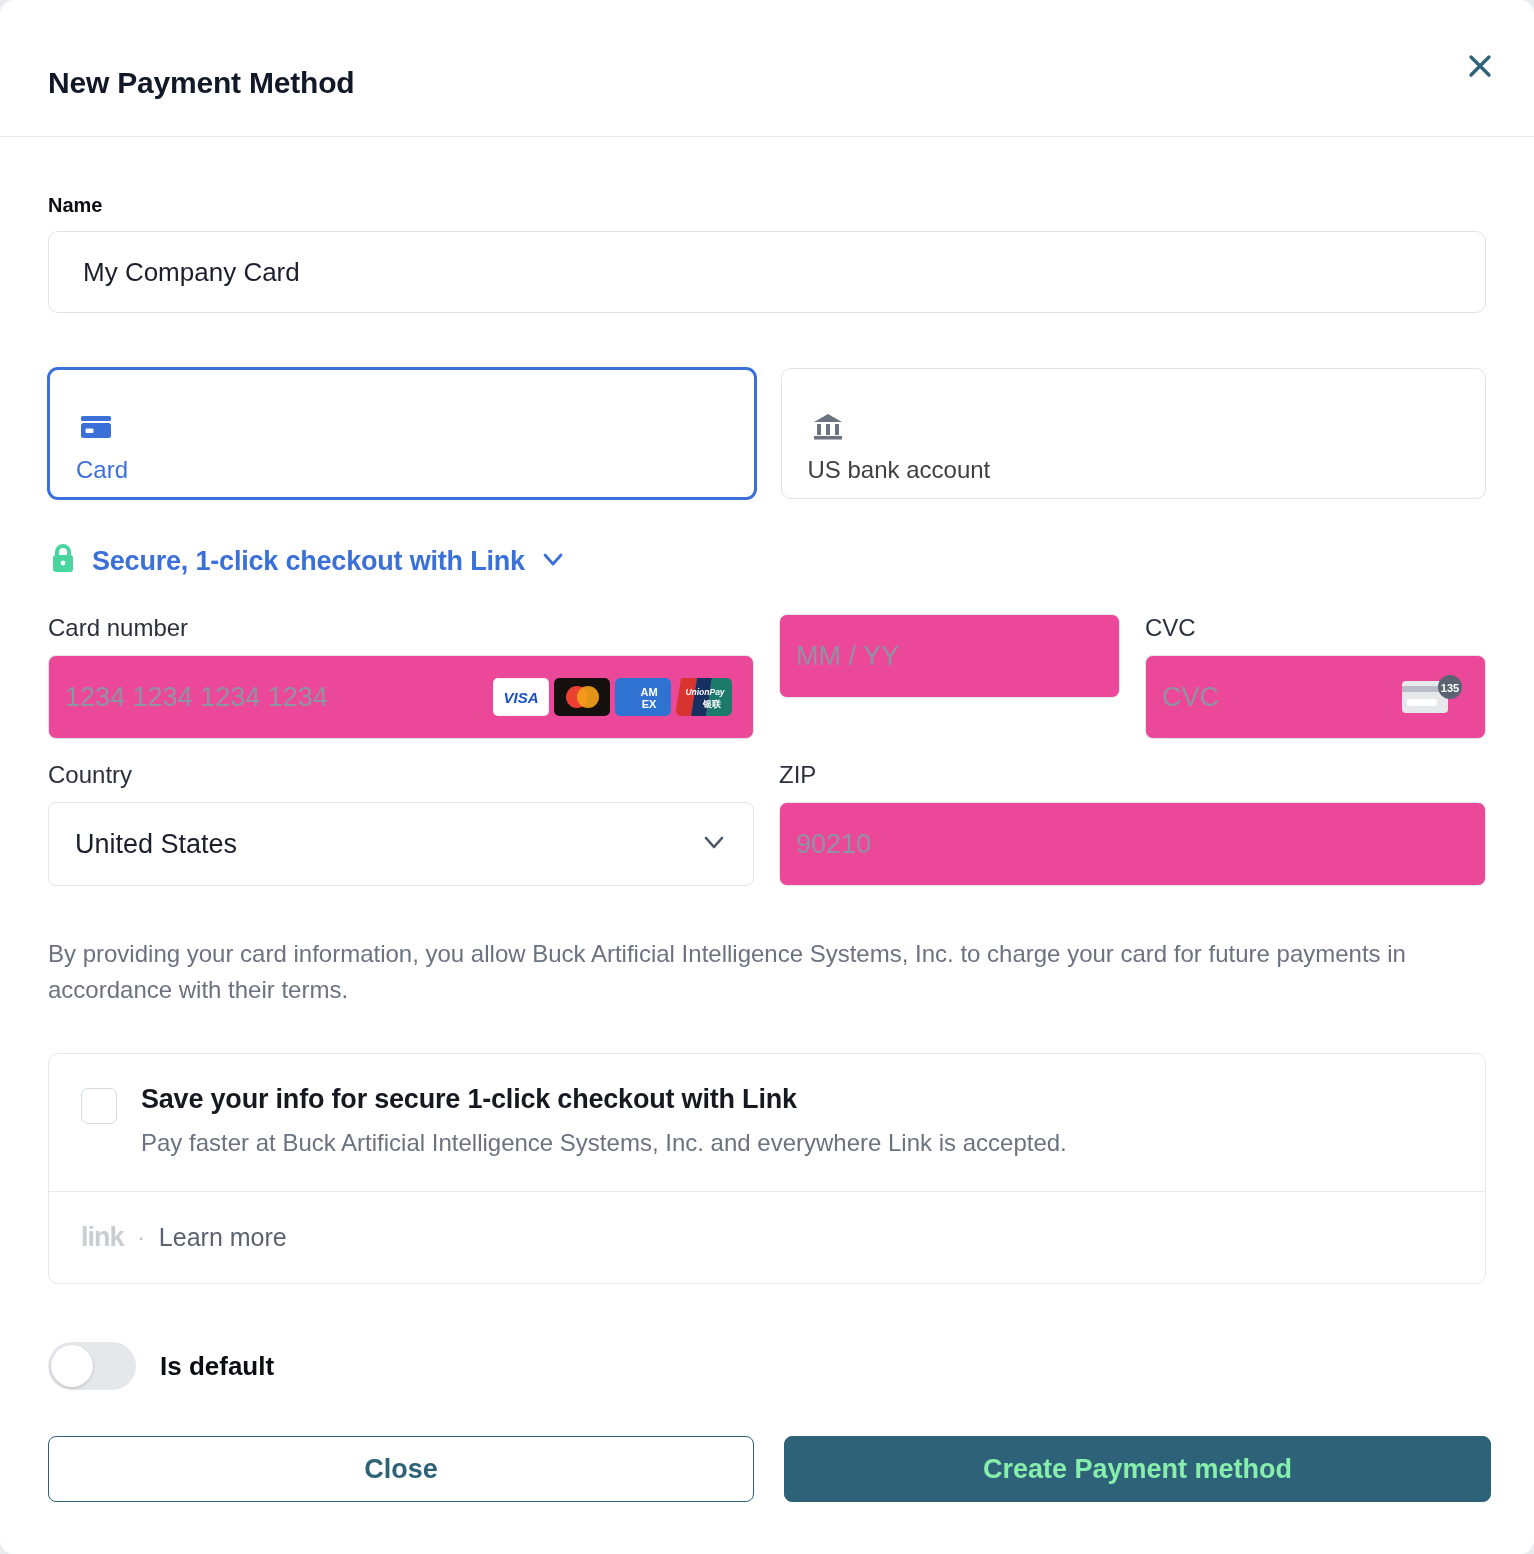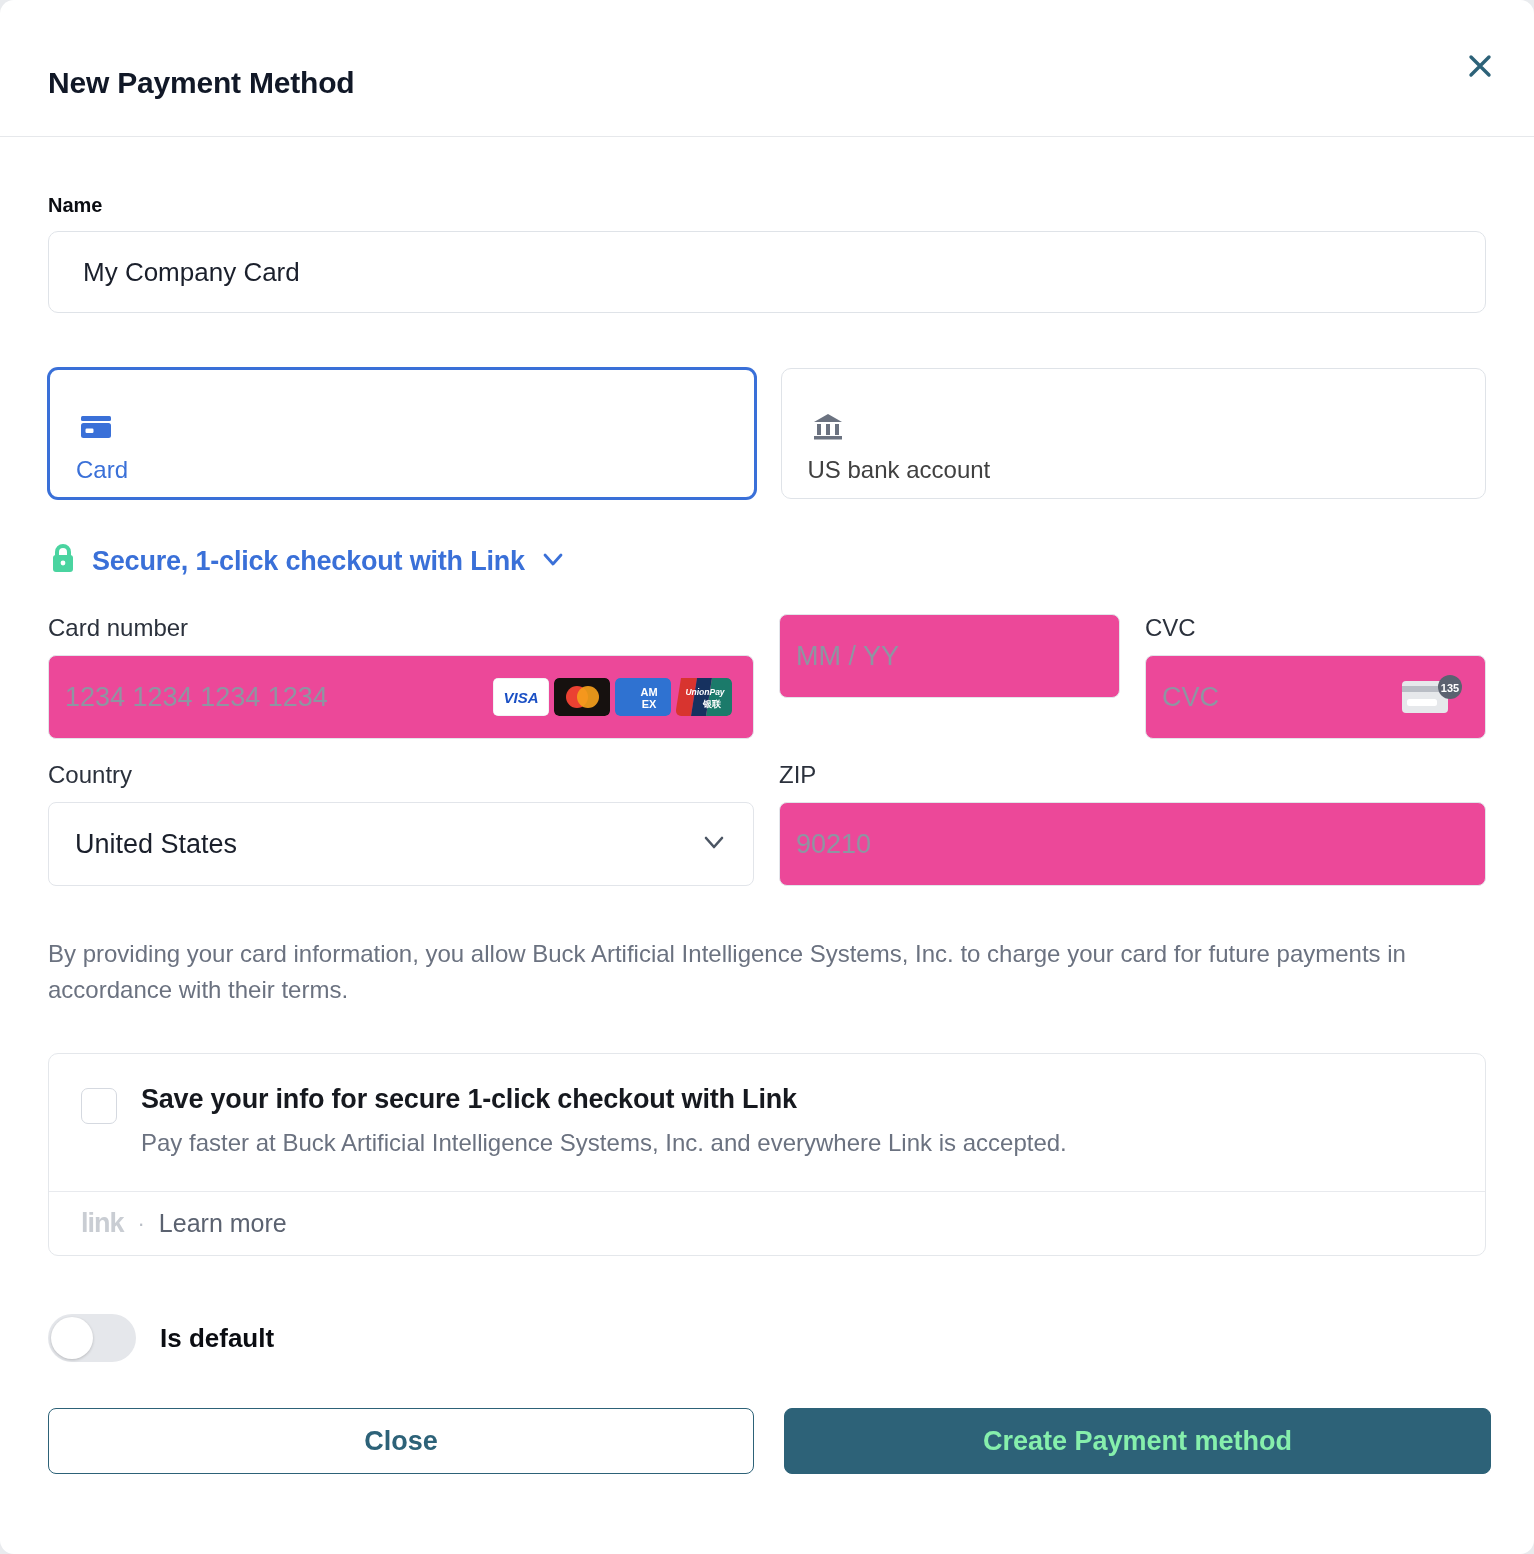--- a/index.html
+++ b/index.html
@@ -245,21 +245,21 @@
     color: #16191f;
     letter-spacing: -0.2px;
   }
   .link-box-sub {
     margin-top: 14px;
     font-size: 24px;
     color: #6b7280;
   }
   .link-box-foot {
     border-top: 1px solid #e8eaee;
-    padding: 16px 32px;
+    padding: 30px 32px;
     display: flex;
     align-items: center;
     gap: 14px;
   }
   .link-logo {
     font-size: 27px;
     font-weight: 600;
     color: #c9cdd3;
     letter-spacing: -1px;
   }

